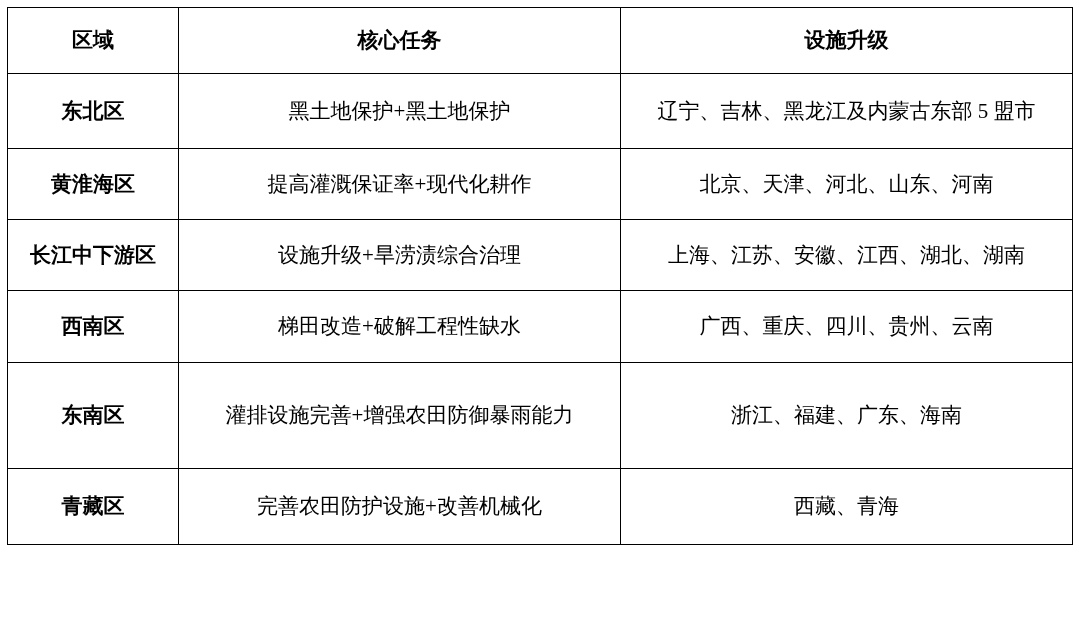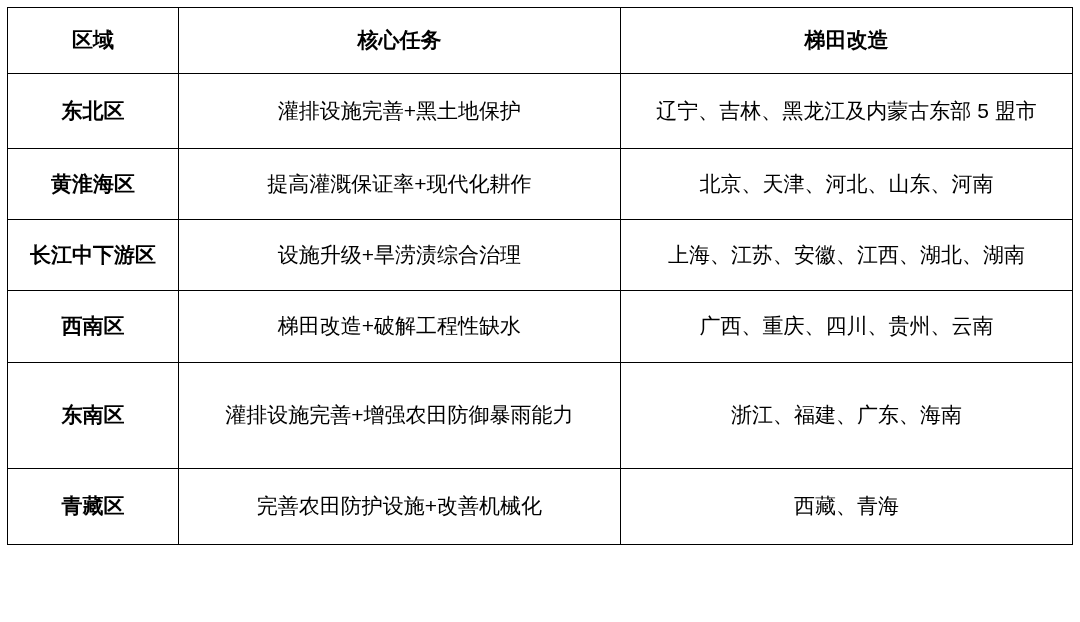--- a/index.html
+++ b/index.html
@@ -7,21 +7,21 @@
     padding: 0;
     background: #ffffff;
     width: 1080px;
     height: 622px;
     overflow: hidden;
   }
   .page {
     position: relative;
     width: 1080px;
     height: 622px;
-    font-family: Liberation Sans, sans-serif;
+    font-family: Liberation Serif, serif;
     color: #000000;
   }
   table.region-table {
     position: absolute;
     left: 7px;
     top: 7px;
     width: 1065px;
     border-collapse: collapse;
     table-layout: fixed;
   }
@@ -60,27 +60,27 @@
   <table class="region-table">
     <colgroup>
       <col class="col-region">
       <col class="col-task">
       <col class="col-coverage">
     </colgroup>
     <thead>
       <tr>
         <th>区域</th>
         <th>核心任务</th>
-        <th>梯田改造</th>
+        <th>设施升级</th>
       </tr>
     </thead>
     <tbody>
       <tr>
         <td class="region-cell">东北区</td>
-        <td>灌排设施完善+黑土地保护</td>
+        <td>黑土地保护+黑土地保护</td>
         <td>辽宁、吉林、黑龙江及内蒙古东部 5 盟市</td>
       </tr>
       <tr>
         <td class="region-cell">黄淮海区</td>
         <td>提高灌溉保证率+现代化耕作</td>
         <td>北京、天津、河北、山东、河南</td>
       </tr>
       <tr>
         <td class="region-cell">长江中下游区</td>
         <td>设施升级+旱涝渍综合治理</td>

